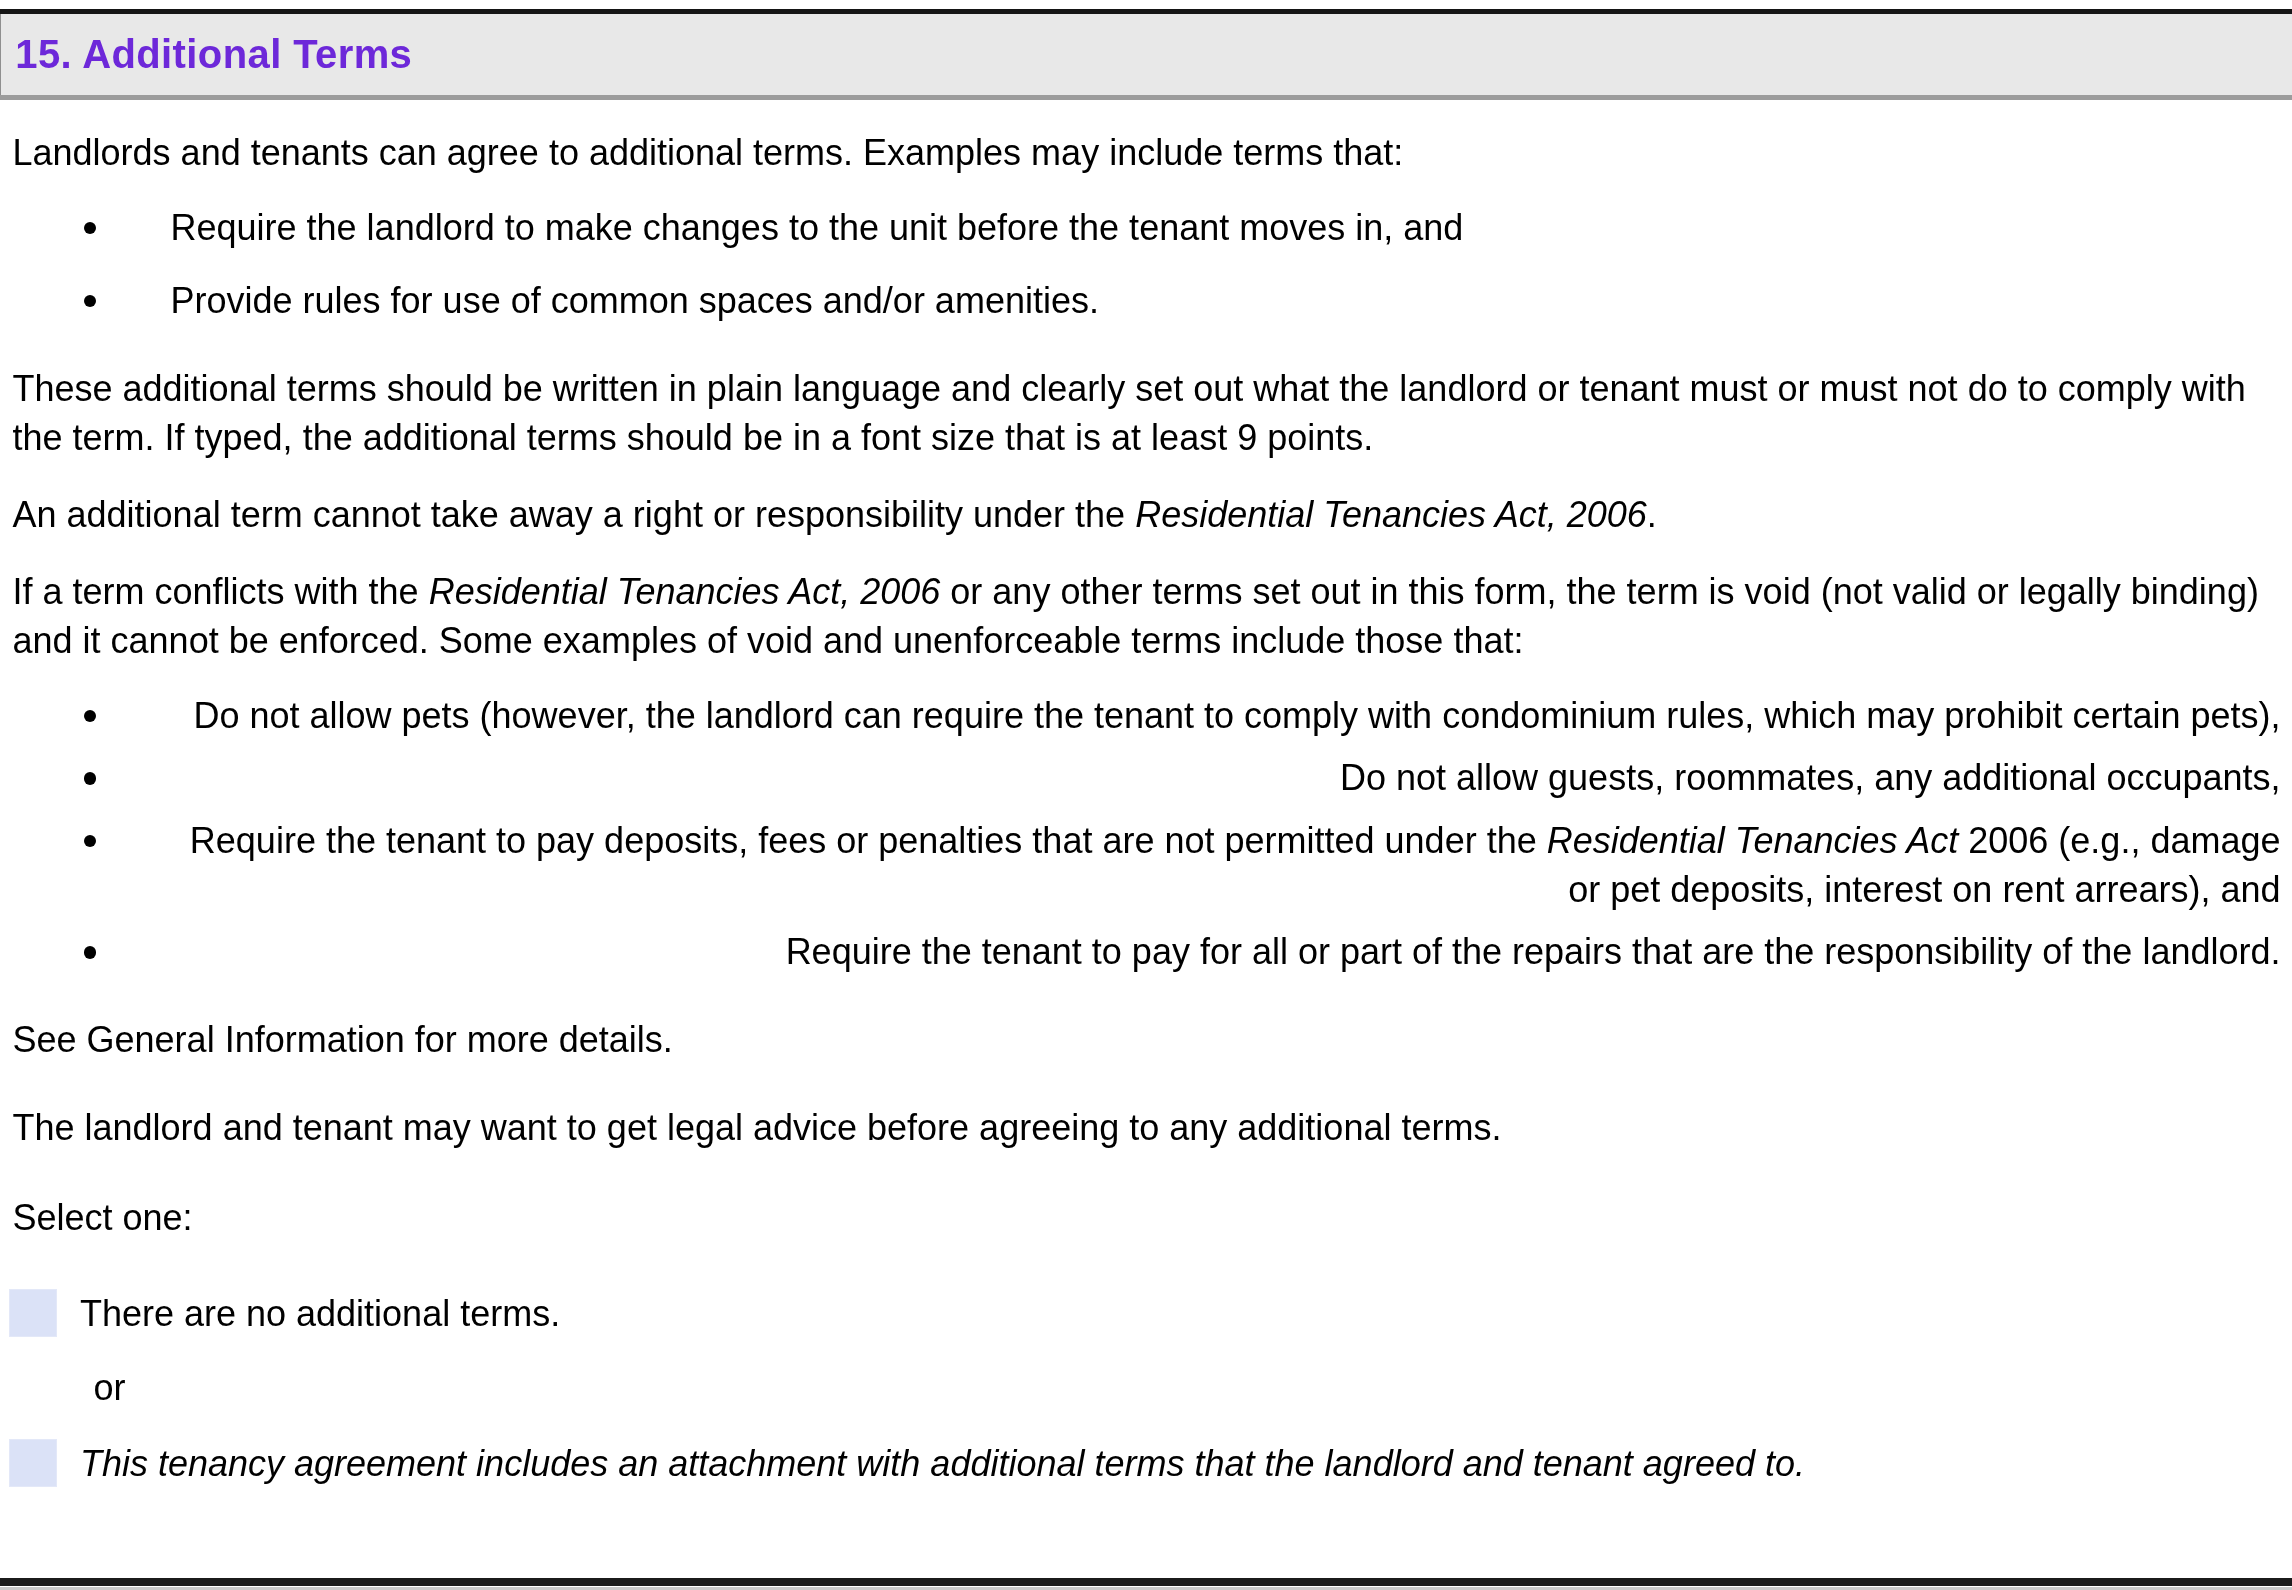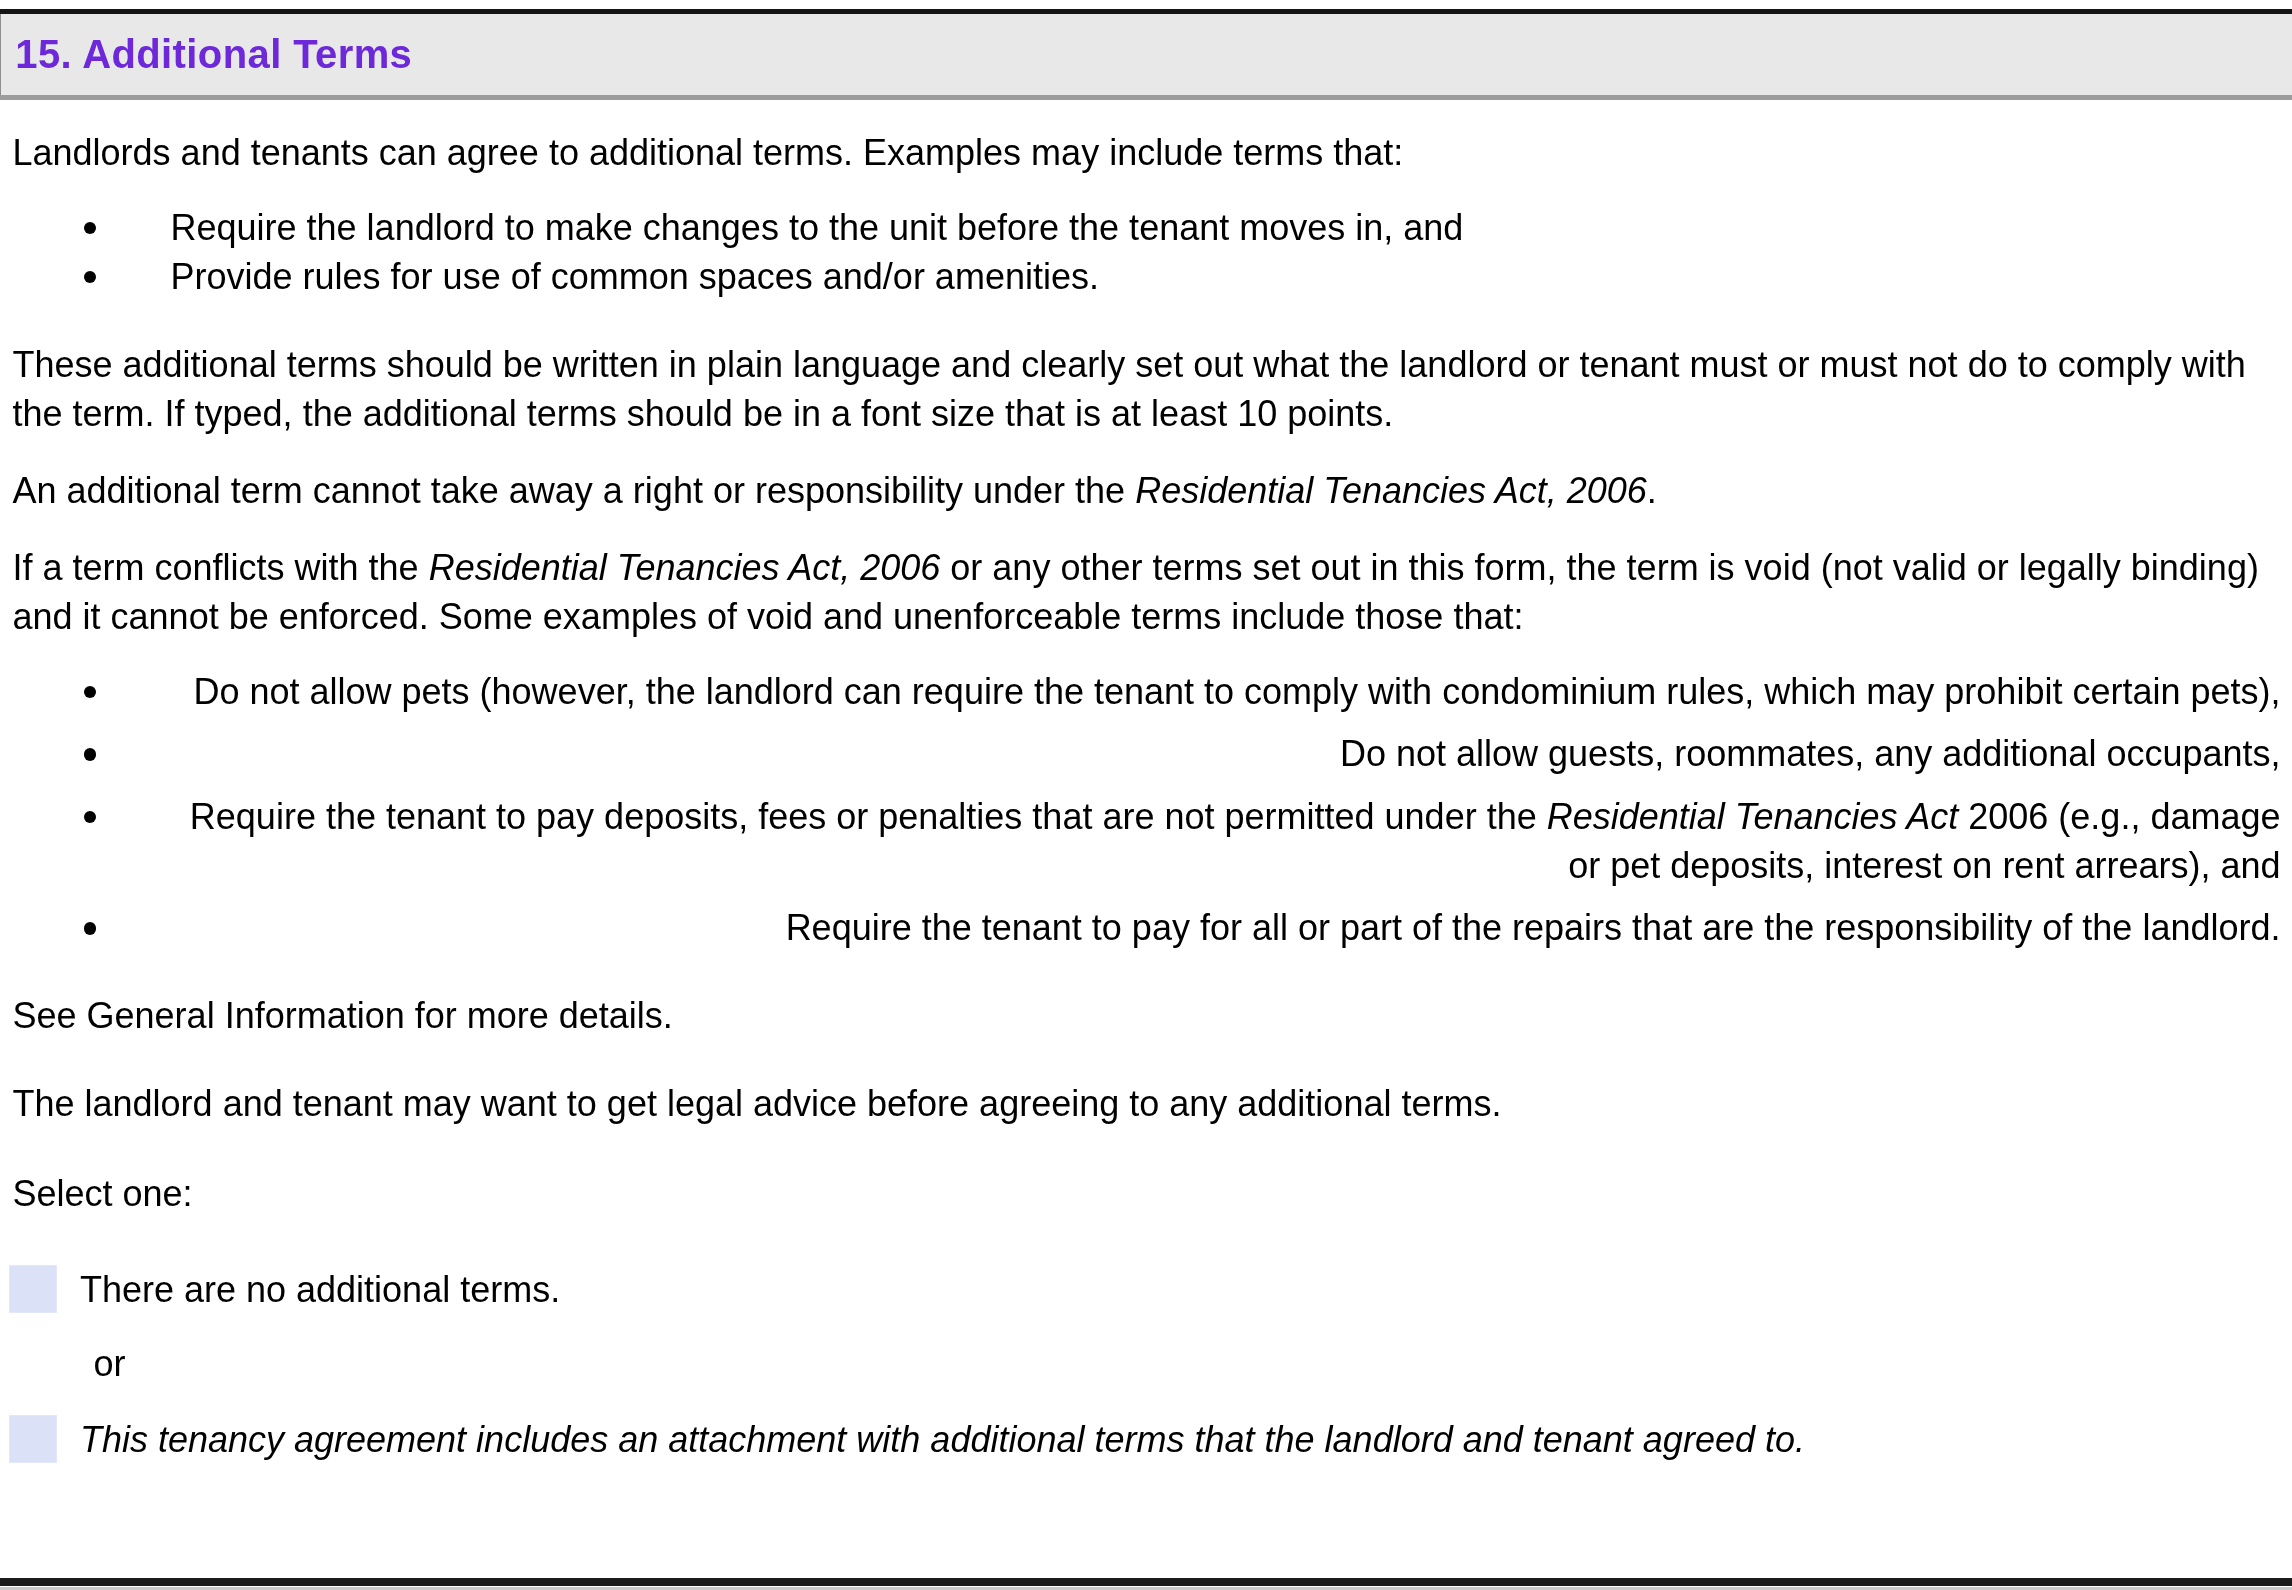--- a/index.html
+++ b/index.html
@@ -44,21 +44,21 @@
     font-size: 36px;
     line-height: 49px;
   }
   .para { margin-top: 28px; }
   .para.gap-lg { margin-top: 39px; }
   ul.bullets {
     list-style: none;
     margin-top: 26px;
     padding-left: 158px;
   }
-  ul.bullets.examples li { }
+  ul.bullets.examples li { margin-bottom: 24px; }
   ul.bullets.void-terms li { margin-bottom: 13.4px; text-align: right; }
   ul.bullets li { position: relative; }
   ul.bullets li:last-child { margin-bottom: 0; }
   .dot {
     position: absolute;
     left: -87px;
     top: 19px;
     width: 12.5px;
     height: 12.5px;
     background: #000000;
@@ -107,21 +107,21 @@
       <li>
         <span class="dot"></span>
         <span>Require the landlord to make changes to the unit before the tenant moves in, and</span>
       </li>
       <li>
         <span class="dot"></span>
         <span>Provide rules for use of common spaces and/or amenities.</span>
       </li>
     </ul>
 
-    <p class="para gap-lg">These additional terms should be written in plain language and clearly set out what the landlord or tenant must or must not do to comply with the term. If typed, the additional terms should be in a font size that is at least 10 points.</p>
+    <p class="para gap-lg">These additional terms should be written in plain language and clearly set out what the landlord or tenant must or must not do to comply with the term. If typed, the additional terms should be in a font size that is at least 9 points.</p>
 
     <p class="para"><span>An additional term cannot take away a right or responsibility under the </span><em class="act">Residential Tenancies Act, 2006</em><span>.</span></p>
 
     <p class="para"><span>If a term conflicts with the </span><em class="act">Residential Tenancies Act, 2006</em><span> or any other terms set out in this form, the term is void (not valid or legally binding) and it cannot be enforced. Some examples of void and unenforceable terms include those that:</span></p>
 
     <ul class="bullets void-terms">
       <li>
         <span class="dot"></span>
         <span>Do not allow pets (however, the landlord can require the tenant to comply with condominium rules, which may prohibit certain pets),</span>
       </li>

